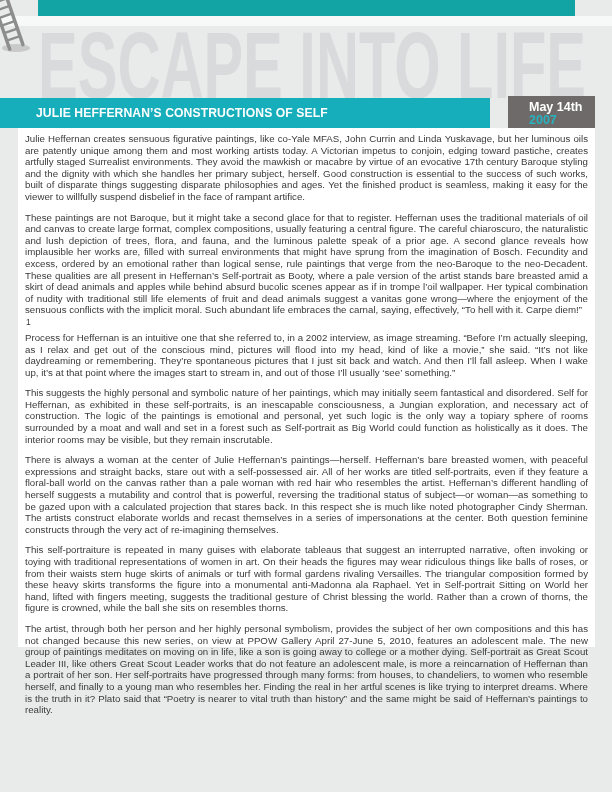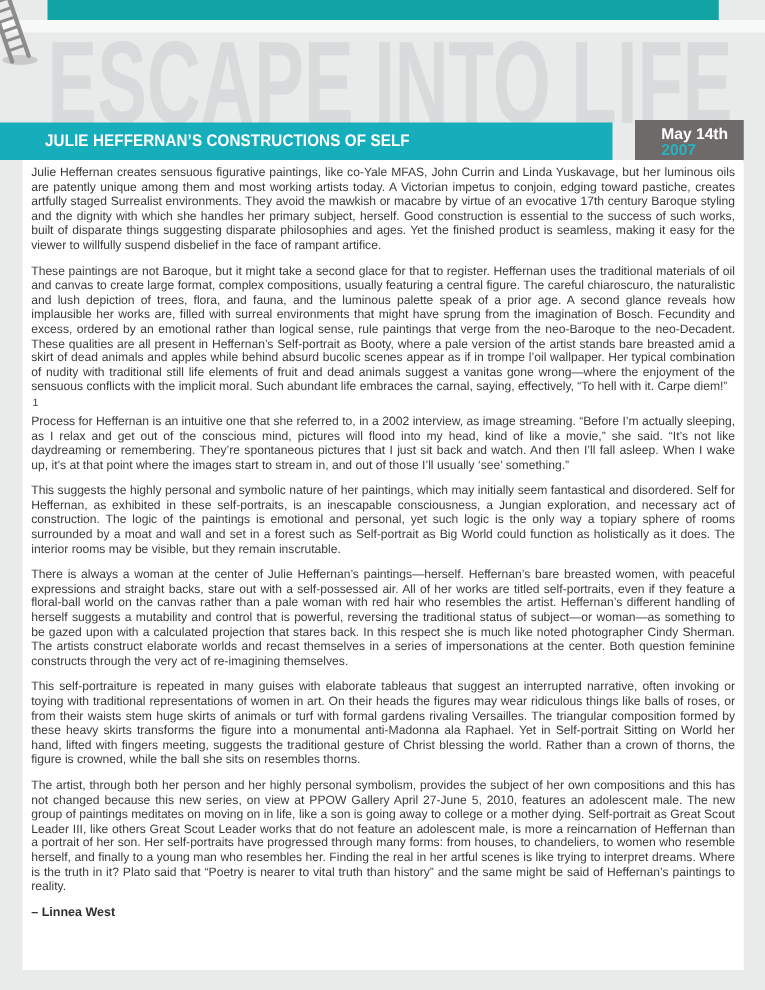--- a/index.html
+++ b/index.html
@@ -54,21 +54,21 @@
     padding-left: 21px; padding-top: 4px;
   }
   .date-day {
     color: #ffffff; font-weight: bold; font-size: 12.5px; line-height: 14px;
   }
   .date-year {
     color: #26b3be; font-weight: bold; font-size: 12.5px; line-height: 13px;
   }
   .content-panel {
     position: absolute; left: 18px; top: 128px;
-    width: 577px; height: 648px;
+    width: 577px; height: 519px;
     background: #ffffff;
     padding: 4px 7px 0 7px;
   }
   .content-panel p {
     margin: 0 0 9px 0;
     font-size: 9.7px;
     line-height: 11.6px;
     color: #3a3a3a;
     text-align: justify;
     text-align-last: left;
@@ -126,14 +126,13 @@
 
 <div class="content-panel">
   <p class="first">Julie Heffernan creates sensuous figurative paintings, like co-Yale MFAS, John Currin and Linda Yuskavage, but her luminous oils are patently unique among them and most working artists today. A Victorian impetus to conjoin, edging toward pastiche, creates artfully staged Surrealist environments. They avoid the mawkish or macabre by virtue of an evocative 17th century Baroque styling and the dignity with which she handles her primary subject, herself. Good construction is essential to the success of such works, built of disparate things suggesting disparate philosophies and ages. Yet the finished product is seamless, making it easy for the viewer to willfully suspend disbelief in the face of rampant artifice.</p>
   <p>These paintings are not Baroque, but it might take a second glace for that to register. Heffernan uses the traditional materials of oil and canvas to create large format, complex compositions, usually featuring a central figure. The careful chiaroscuro, the naturalistic and lush depiction of trees, flora, and fauna, and the luminous palette speak of a prior age. A second glance reveals how implausible her works are, filled with surreal environments that might have sprung from the imagination of Bosch. Fecundity and excess, ordered by an emotional rather than logical sense, rule paintings that verge from the neo-Baroque to the neo-Decadent. These qualities are all present in Heffernan’s Self-portrait as Booty, where a pale version of the artist stands bare breasted amid a skirt of dead animals and apples while behind absurd bucolic scenes appear as if in trompe l’oil wallpaper. Her typical combination of nudity with traditional still life elements of fruit and dead animals suggest a vanitas gone wrong—where the enjoyment of the sensuous conflicts with the implicit moral. Such abundant life embraces the carnal, saying, effectively, “To hell with it. Carpe diem!”</p>
   <div class="footnote-marker">1</div>
   <p>Process for Heffernan is an intuitive one that she referred to, in a 2002 interview, as image streaming. “Before I’m actually sleeping, as I relax and get out of the conscious mind, pictures will flood into my head, kind of like a movie,” she said. “It’s not like daydreaming or remembering. They’re spontaneous pictures that I just sit back and watch. And then I’ll fall asleep. When I wake up, it’s at that point where the images start to stream in, and out of those I’ll usually ‘see’ something.”</p>
   <p>This suggests the highly personal and symbolic nature of her paintings, which may initially seem fantastical and disordered. Self for Heffernan, as exhibited in these self-portraits, is an inescapable consciousness, a Jungian exploration, and necessary act of construction. The logic of the paintings is emotional and personal, yet such logic is the only way a topiary sphere of rooms surrounded by a moat and wall and set in a forest such as Self-portrait as Big World could function as holistically as it does. The interior rooms may be visible, but they remain inscrutable.</p>
   <p>There is always a woman at the center of Julie Heffernan’s paintings—herself. Heffernan’s bare breasted women, with peaceful expressions and straight backs, stare out with a self-possessed air. All of her works are titled self-portraits, even if they feature a floral-ball world on the canvas rather than a pale woman with red hair who resembles the artist. Heffernan’s different handling of herself suggests a mutability and control that is powerful, reversing the traditional status of subject—or woman—as something to be gazed upon with a calculated projection that stares back. In this respect she is much like noted photographer Cindy Sherman. The artists construct elaborate worlds and recast themselves in a series of impersonations at the center. Both question feminine constructs through the very act of re-imagining themselves.</p>
   <p>This self-portraiture is repeated in many guises with elaborate tableaus that suggest an interrupted narrative, often invoking or toying with traditional representations of women in art. On their heads the figures may wear ridiculous things like balls of roses, or from their waists stem huge skirts of animals or turf with formal gardens rivaling Versailles. The triangular composition formed by these heavy skirts transforms the figure into a monumental anti-Madonna ala Raphael. Yet in Self-portrait Sitting on World her hand, lifted with fingers meeting, suggests the traditional gesture of Christ blessing the world. Rather than a crown of thorns, the figure is crowned, while the ball she sits on resembles thorns.</p>
   <p>The artist, through both her person and her highly personal symbolism, provides the subject of her own compositions and this has not changed because this new series, on view at PPOW Gallery April 27-June 5, 2010, features an adolescent male. The new group of paintings meditates on moving on in life, like a son is going away to college or a mother dying. Self-portrait as Great Scout Leader III, like others Great Scout Leader works that do not feature an adolescent male, is more a reincarnation of Heffernan than a portrait of her son. Her self-portraits have progressed through many forms: from houses, to chandeliers, to women who resemble herself, and finally to a young man who resembles her. Finding the real in her artful scenes is like trying to interpret dreams. Where is the truth in it? Plato said that “Poetry is nearer to vital truth than history” and the same might be said of Heffernan’s paintings to reality.</p>
-  <div class="byline">– Linnea West</div>
 </div>
 
 </body></html>

